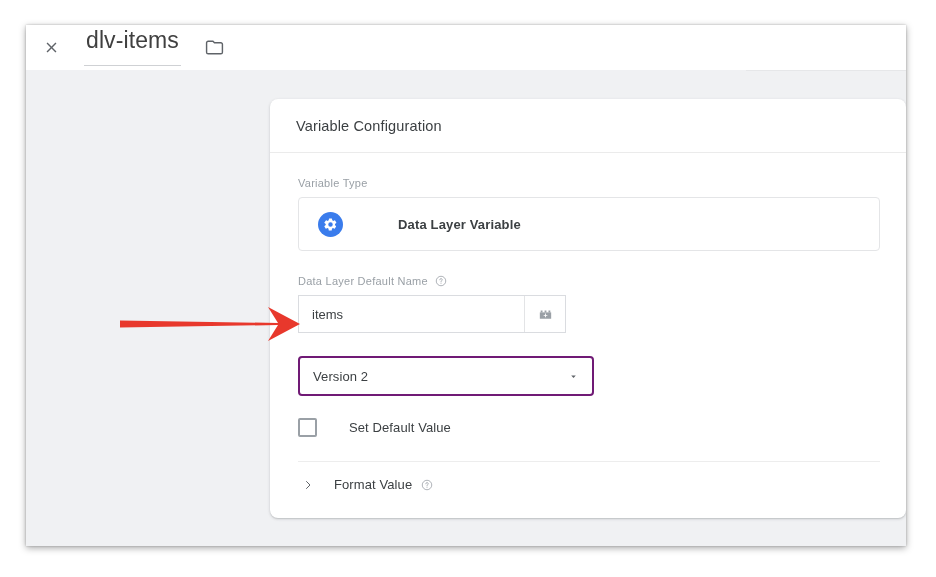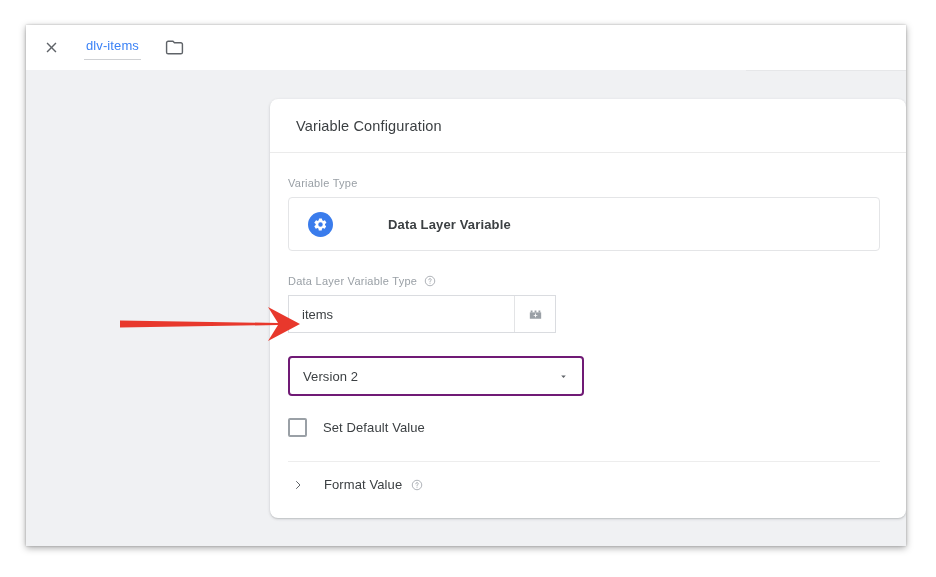--- a/index.html
+++ b/index.html
@@ -58,24 +58,24 @@
     cursor: pointer;
   }
   #close-btn svg { display:block; }
 
   #title-wrap {
     margin-left: 21px;
     display: flex;
     align-items: center;
   }
   #variable-title {
-    font-size: 13px;
-    color: #3b82f6;
+    font-size: 23px;
+    color: #404040;
     letter-spacing: .1px;
-    padding: 1px 2px 3px 2px;
+    padding: 1px 2px 15px 2px;
     border-bottom: 1px solid #cfd1d4;
     line-height: 20px;
   }
   #folder-btn {
     margin-left: 23px;
     width: 22px;
     height: 22px;
     display: flex;
     align-items: center;
     justify-content: center;
@@ -111,21 +111,21 @@
     padding-left: 26px;
     border-bottom: 1px solid #ebebeb;
   }
   #card-header-title {
     font-size: 14.5px;
     color: #3c4043;
     letter-spacing: .15px;
   }
 
   #card-body {
-    padding: 24px 26px 26px 18px;
+    padding: 24px 26px 26px 28px;
   }
 
   .field-label {
     font-size: 11px;
     color: #9aa0a6;
     letter-spacing: .25px;
     display: flex;
     align-items: center;
     margin-bottom: 8px;
   }
@@ -232,21 +232,21 @@
   }
   #default-value-checkbox {
     width: 15px;
     height: 15px;
     border: 2px solid #9aa0a6;
     border-radius: 2px;
     flex: none;
     background: #fff;
   }
   #default-value-label {
-    margin-left: 16px;
+    margin-left: 32px;
     font-size: 13px;
     color: #3c4043;
     letter-spacing: .1px;
   }
 
   
   #format-value-row {
     display: flex;
     align-items: center;
     padding-top: 15px;
@@ -322,21 +322,21 @@
           <div id="variable-type-box">
             <span id="type-icon">
               <svg width="15" height="15" viewBox="0 0 24 24" aria-hidden="true">
                 <path fill="#ffffff" d="M19.14 12.94a7.07 7.07 0 0 0 0-1.88l2.03-1.58a.5.5 0 0 0 .12-.62l-1.92-3.32a.5.5 0 0 0-.6-.22l-2.39.96a7.1 7.1 0 0 0-1.63-.94l-.36-2.54a.5.5 0 0 0-.5-.42h-3.84a.5.5 0 0 0-.49.42l-.36 2.54c-.59.24-1.13.56-1.63.94l-2.39-.96a.5.5 0 0 0-.6.22L2.26 8.86a.5.5 0 0 0 .12.62l2.03 1.58a7.07 7.07 0 0 0 0 1.88l-2.03 1.58a.5.5 0 0 0-.12.62l1.92 3.32c.12.22.38.3.6.22l2.39-.96c.5.38 1.04.7 1.63.94l.36 2.54c.04.24.25.42.49.42h3.84c.25 0 .46-.18.5-.42l.36-2.54c.59-.24 1.13-.56 1.63-.94l2.39.96c.22.08.48 0 .6-.22l1.92-3.32a.5.5 0 0 0-.12-.62l-2.03-1.58zM12 15.6A3.6 3.6 0 1 1 12 8.4a3.6 3.6 0 0 1 0 7.2z"></path>
               </svg>
             </span>
             <span id="variable-type-name">Data Layer Variable</span>
           </div>
 
           <div class="field-label">
-            <span>Data Layer Variable Type</span>
+            <span>Data Layer Default Name</span>
             <span class="help-icon">
               <svg width="12" height="12" viewBox="0 0 24 24" aria-hidden="true">
                 <circle cx="12" cy="12" r="9.5" fill="none" stroke="currentColor" stroke-width="1.6"></circle>
                 <path d="M12 16.6v.1M9.6 9.6a2.4 2.4 0 1 1 3.3 2.2c-.6.3-.9.8-.9 1.5v.4" fill="none" stroke="currentColor" stroke-width="1.6" stroke-linecap="round"></path>
               </svg>
             </span>
           </div>
 
           <div id="dlv-name-input-wrap">
             <input id="dlv-name-input" type="text" value="items" style="">

